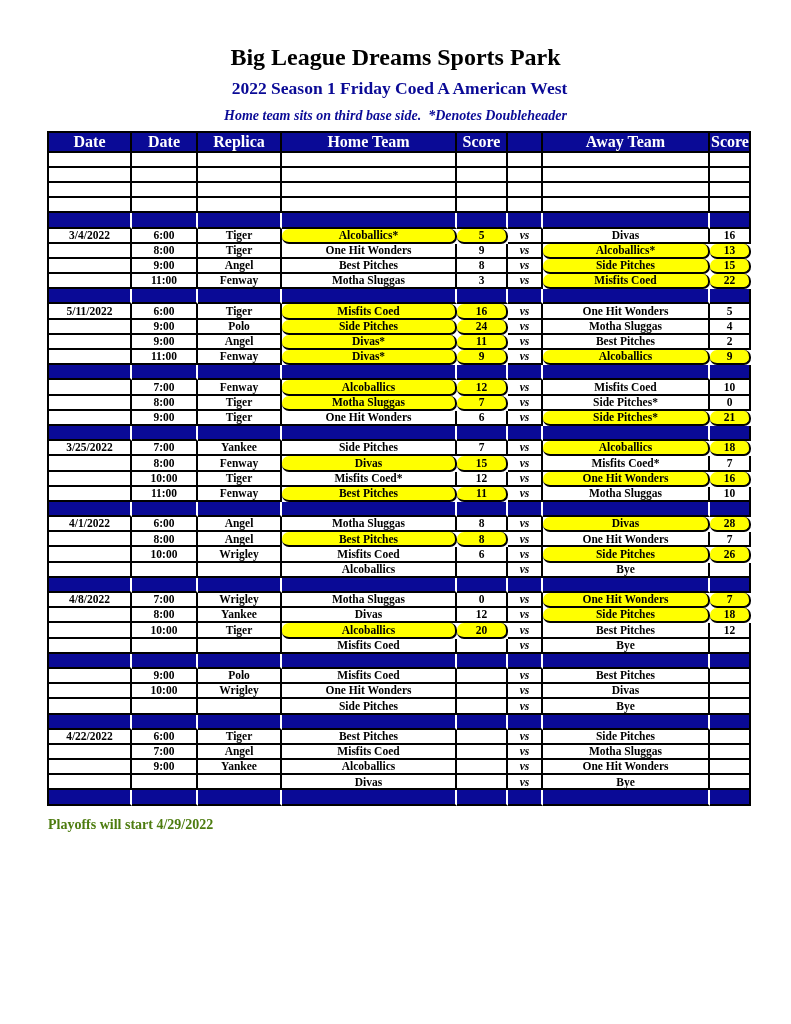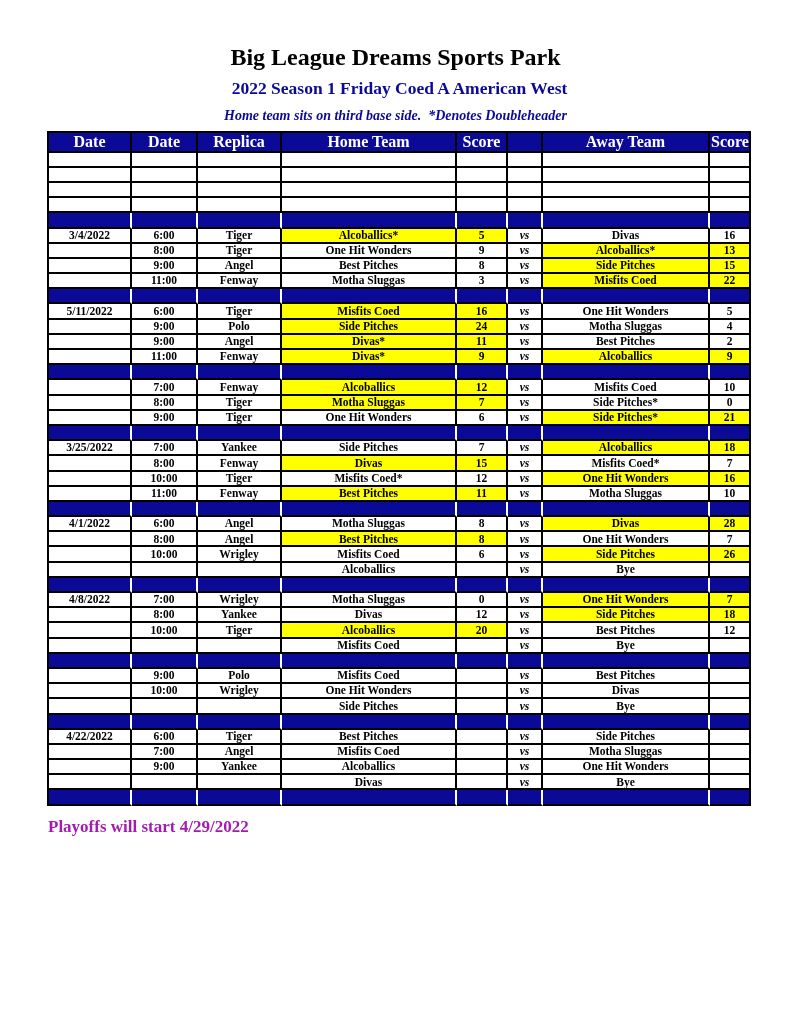--- a/index.html
+++ b/index.html
@@ -20,23 +20,23 @@
   }
   table.sched th, table.sched td {
     border-right:2px solid #000; border-bottom:2px solid #000;
     height:15.2px; padding:0 1px; text-align:center; vertical-align:middle;
     font-weight:bold; font-size:11.5px; color:#000;
     overflow:hidden; white-space:nowrap; line-height:1.1;
   }
   table.sched thead th { background:var(--navy); color:#fff; font-size:16px; }
   tr.sep td { background:var(--navy); border-right-color:#fff; }
   tr.sep td:last-child { border-right-color:#000; }
-  td.hl { background:var(--hl); color:var(--navy); }
+  td.hl { background:var(--hl); color:var(--navy);border-radius:7px; }
   td.vs { color:var(--navy); font-style:italic; font-size:11px; }
-  .footer { margin:11px 0 0 48px; font-size:17px; font-weight:bold; color:#a21caf; }
+  .footer { margin:11px 0 0 48px; font-size:14px; font-weight:bold; color:#4d7c0f; }
 </style>
 </head>
 <body>
 
 <div class="page">
   <div class="header">
     <div class="title">Big League Dreams Sports Park</div>
     <div class="subtitle">2022 Season 1 Friday Coed A American West</div>
     <div class="note">Home team sits on third base side.  *Denotes Doubleheader</div>
   </div>

